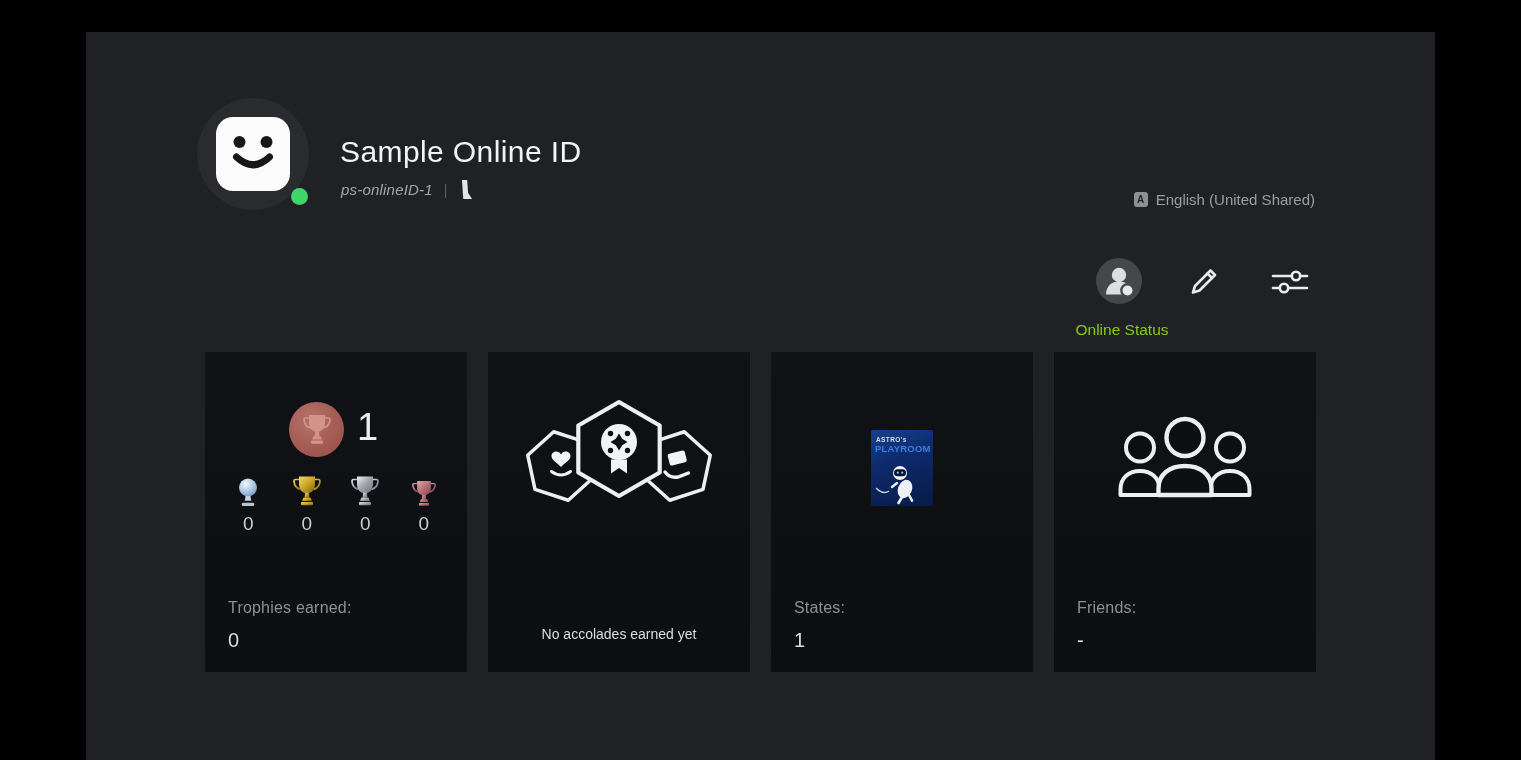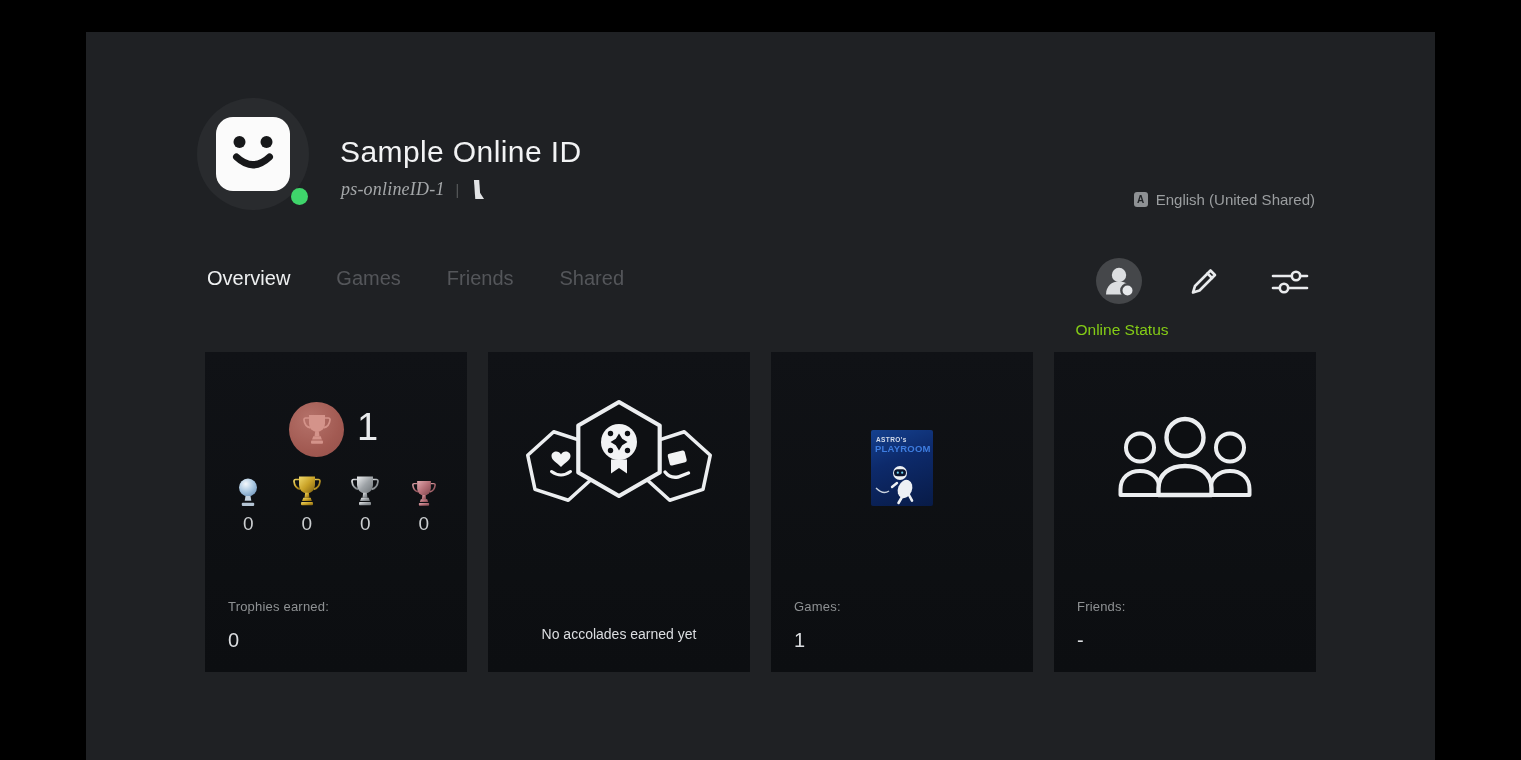--- a/index.html
+++ b/index.html
@@ -5,42 +5,42 @@
   html,body{margin:0;padding:0;background:#000;}
   body{width:1521px;height:760px;overflow:hidden;font-family:"Liberation Sans",sans-serif;-webkit-font-smoothing:antialiased;}
   .stage{position:relative;width:1521px;height:760px;background:#000;margin-top:32px;}
   .content{position:absolute;left:86px;top:0;width:1349px;height:760px;background:#1f2124;}
 
   
   .avatar-wrap{position:absolute;left:111px;top:66px;width:112px;height:112px;border-radius:50%;background:#292b2e;display:flex;align-items:center;justify-content:center;}
   .status-dot{position:absolute;left:94px;top:90px;width:17px;height:17px;border-radius:50%;background:#3fd56b;}
   .title{position:absolute;left:254px;top:103px;font-size:30px;letter-spacing:.4px;color:#f2f3f4;}
   .subtitle-row{position:absolute;left:255px;top:147px;display:flex;align-items:center;gap:11px;}
-  .online-id{font-size:18px;font-style:italic;color:#a4a7a9;letter-spacing:.2px;font-family:Liberation Serif, serif;}
+  .online-id{font-size:15px;font-style:italic;color:#a4a7a9;letter-spacing:.2px;}
   .sep{font-size:14px;color:#595b5d;}
   .lang-row{position:absolute;right:120px;top:159px;display:flex;align-items:center;gap:8px;}
   .lang-icon{width:14px;height:15px;border-radius:3px;background:#8e9194;color:#212427;font-size:10px;font-weight:bold;display:flex;align-items:center;justify-content:center;}
   .lang-label{font-size:15px;color:#9b9ea0;}
 
   
   .tabs{position:absolute;left:121px;top:235px;display:flex;gap:46px;}
   .tab{font-size:20px;color:#54565a;cursor:pointer;}
   .tab.active{color:#eef0f1;}
 
   
   .online-btn{position:absolute;left:1010px;top:226px;width:46px;height:46px;border-radius:50%;background:#45474a;display:flex;align-items:center;justify-content:center;}
   .icon-btn{position:absolute;display:flex;align-items:center;justify-content:center;}
   .pencil-btn{left:1096px;top:228px;width:42px;height:42px;}
   .sliders-btn{left:1184px;top:234px;width:40px;height:32px;}
   .online-label{position:absolute;left:972px;top:289px;width:128px;text-align:center;font-size:15.5px;color:#84cc16;}
 
   
   .cards{position:absolute;left:119px;top:320px;display:flex;gap:21px;}
   .card{position:relative;width:262px;height:320px;background:linear-gradient(180deg,#101216 0%,#0d0f12 70%,#0c0e11 100%);}
-  .card-label{position:absolute;left:23px;top:247px;font-size:13px;color:#8e9193;letter-spacing:.2px;}
+  .card-label{position:absolute;left:23px;top:247px;font-size:16px;color:#8e9193;letter-spacing:.2px;}
   .card-value{position:absolute;left:23px;top:277px;font-size:20px;color:#dbdde0;}
 
   
   .level-badge{position:absolute;left:84px;top:50px;width:55px;height:55px;border-radius:50%;
     background:radial-gradient(circle at 38% 32%,#b5726a 0%,#a25a52 60%,#94504a 100%);
     display:flex;align-items:center;justify-content:center;}
   .level-num{position:absolute;left:152px;top:54px;font-size:38px;color:#e9ebed;}
   .trophy-row{position:absolute;left:14px;top:116px;width:234px;display:flex;}
   .trophy-col{width:58.5px;display:flex;flex-direction:column;align-items:center;}
   .trophy-icon-box{height:40px;display:flex;align-items:flex-end;justify-content:center;}
@@ -85,26 +85,20 @@
         <path d="M4.2 0.8 L9.8 0.8 L11.2 21.2 L5.6 21.2 Z" fill="#e2e4e6"></path>
         <path d="M10.6 14.5 L15 21.2 L10 21.2 Z" fill="#e2e4e6"></path>
       </svg>
     </div>
 
     <div class="lang-row">
       <span class="lang-icon">A</span>
       <span class="lang-label">English (United Shared)</span>
     </div>
 
-    <div class="tabs">
-      <div class="tab active">Overview</div>
-      <div class="tab">Games</div>
-      <div class="tab">Friends</div>
-      <div class="tab">Shared</div>
-    </div>
 
     <div class="online-btn">
       <svg width="46" height="46" viewBox="0 0 46 46">
         <circle cx="23" cy="17" r="7.2" fill="#dcdee0"></circle>
         <path d="M10 36.5 c0-8.5 5.8-13 13-13 s13 4.5 13 13 z" fill="#dcdee0"></path>
         <circle cx="31.5" cy="32.5" r="6.2" fill="#e7e9eb" stroke="#45474a" stroke-width="2.4"></circle>
       </svg>
     </div>
     <div class="icon-btn pencil-btn">
       <svg width="40" height="40" viewBox="0 0 40 40">
@@ -263,21 +257,21 @@
             <path d="M1 25 q7 7 13 3" stroke="#c9d2de" stroke-width="1.4" fill="none"></path>
             <circle cx="25" cy="10" r="7" fill="#edf0f4"></circle>
             <rect x="19" y="6.2" width="12" height="7" rx="3.5" fill="#0a132c"></rect>
             <circle cx="22.8" cy="9.7" r="1.1" fill="#6fd4f2"></circle>
             <circle cx="27.2" cy="9.7" r="1.1" fill="#6fd4f2"></circle>
             <ellipse cx="30" cy="26" rx="7" ry="9.5" fill="#edf0f4" transform="rotate(22 30 26)"></ellipse>
             <path d="M22 20 l-5 4" stroke="#edf0f4" stroke-width="2.4" stroke-linecap="round"></path>
             <path d="M27 34 l-3.5 6 M34 32 l3 5.6" stroke="#edf0f4" stroke-width="2.6" stroke-linecap="round" fill="none"></path>
           </svg>
         </div>
-        <div class="card-label">Games:</div>
+        <div class="card-label">States:</div>
         <div class="card-value">1</div>
       </div>
 
       <div class="card">
         <svg class="friends-art" width="150" height="100" viewBox="0 0 150 100">
           <g stroke="#eceef0" stroke-width="4" fill="#0d0f12" stroke-linejoin="round">
             <circle cx="30" cy="33.5" r="14"></circle>
             <path d="M10.5 81 v-5.5 c0 -12 8.5 -18.5 19.5 -18.5 s19.5 6.5 19.5 18.5 V81 z"></path>
             <circle cx="120" cy="33.5" r="14"></circle>
             <path d="M100.5 81 v-5.5 c0 -12 8.5 -18.5 19.5 -18.5 s19.5 6.5 19.5 18.5 V81 z"></path>

